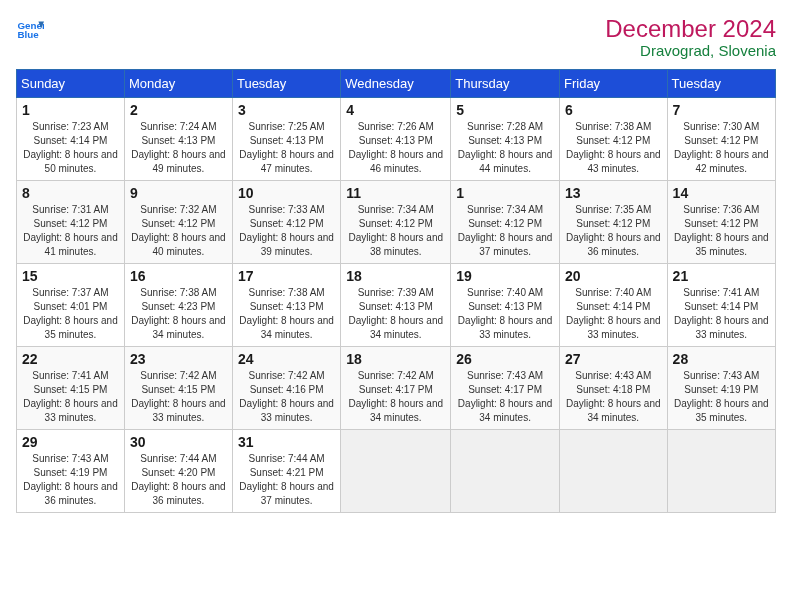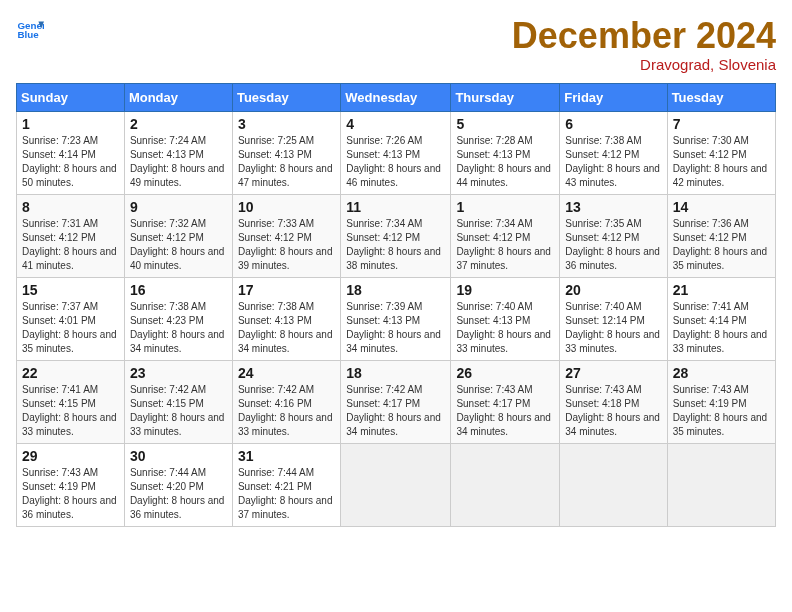--- a/index.html
+++ b/index.html
@@ -26,39 +26,39 @@
       gap: 4px;
     }
     .logo-icon {
       width: 28px;
       height: 28px;
     }
     .title-block {
       text-align: right;
     }
     .month-title {
-      font-size: 36px;
-      font-weight: bold;
-      color: #a16207;
+      font-size: 24px;
+      font-weight: normal;
+      color: #be185d;
       line-height: 1.1;
     }
     .location {
       font-size: 15px;
-      color: #b91c1c;
+      color: #15803d;
     }
     table {
       width: 100%;
       border-collapse: collapse;
       font-size: 11px;
     }
     thead tr th {
-      background-color: #3b82f6;
+      background-color: #1d4ed8;
       color: #fff;
       font-size: 13px;
-      font-weight: bold;
+      font-weight: normal;
       padding: 6px 4px;
       text-align: left;
       border: 1px solid #2b6cb0;
     }
     tbody tr td {
       vertical-align: top;
       border: 1px solid #ccc;
       padding: 4px 5px;
       width: 113px;
       min-height: 80px;
@@ -71,20 +71,21 @@
       font-size: 14px;
       font-weight: bold;
       color: #1a1a1a;
       display: block;
       margin-bottom: 2px;
     }
     .day-info {
       font-size: 10px;
       color: #333;
       line-height: 1.4;
+      text-align: center;
     }
     .empty {
       background: #f0f0f0 !important;
     }
     tr td:first-child .day-num { }
   </style>
 </head>
 <body>
 
 <div class="container">
@@ -249,21 +250,21 @@
           <td>
             <span class="day-num">19</span>
             <div class="day-info">Sunrise: 7:40 AM
 Sunset: 4:13 PM
 Daylight: 8 hours
 and 33 minutes.</div>
           </td>
           <td>
             <span class="day-num">20</span>
             <div class="day-info">Sunrise: 7:40 AM
-Sunset: 12:14 PM
+Sunset: 4:14 PM
 Daylight: 8 hours
 and 33 minutes.</div>
           </td>
           <td>
             <span class="day-num">21</span>
             <div class="day-info">Sunrise: 7:41 AM
 Sunset: 4:14 PM
 Daylight: 8 hours
 and 33 minutes.</div>
           </td>
@@ -299,21 +300,21 @@
           </td>
           <td>
             <span class="day-num">26</span>
             <div class="day-info">Sunrise: 7:43 AM
 Sunset: 4:17 PM
 Daylight: 8 hours
 and 34 minutes.</div>
           </td>
           <td>
             <span class="day-num">27</span>
-            <div class="day-info">Sunrise: 7:43 AM
+            <div class="day-info">Sunrise: 4:43 AM
 Sunset: 4:18 PM
 Daylight: 8 hours
 and 34 minutes.</div>
           </td>
           <td>
             <span class="day-num">28</span>
             <div class="day-info">Sunrise: 7:43 AM
 Sunset: 4:19 PM
 Daylight: 8 hours
 and 35 minutes.</div>

